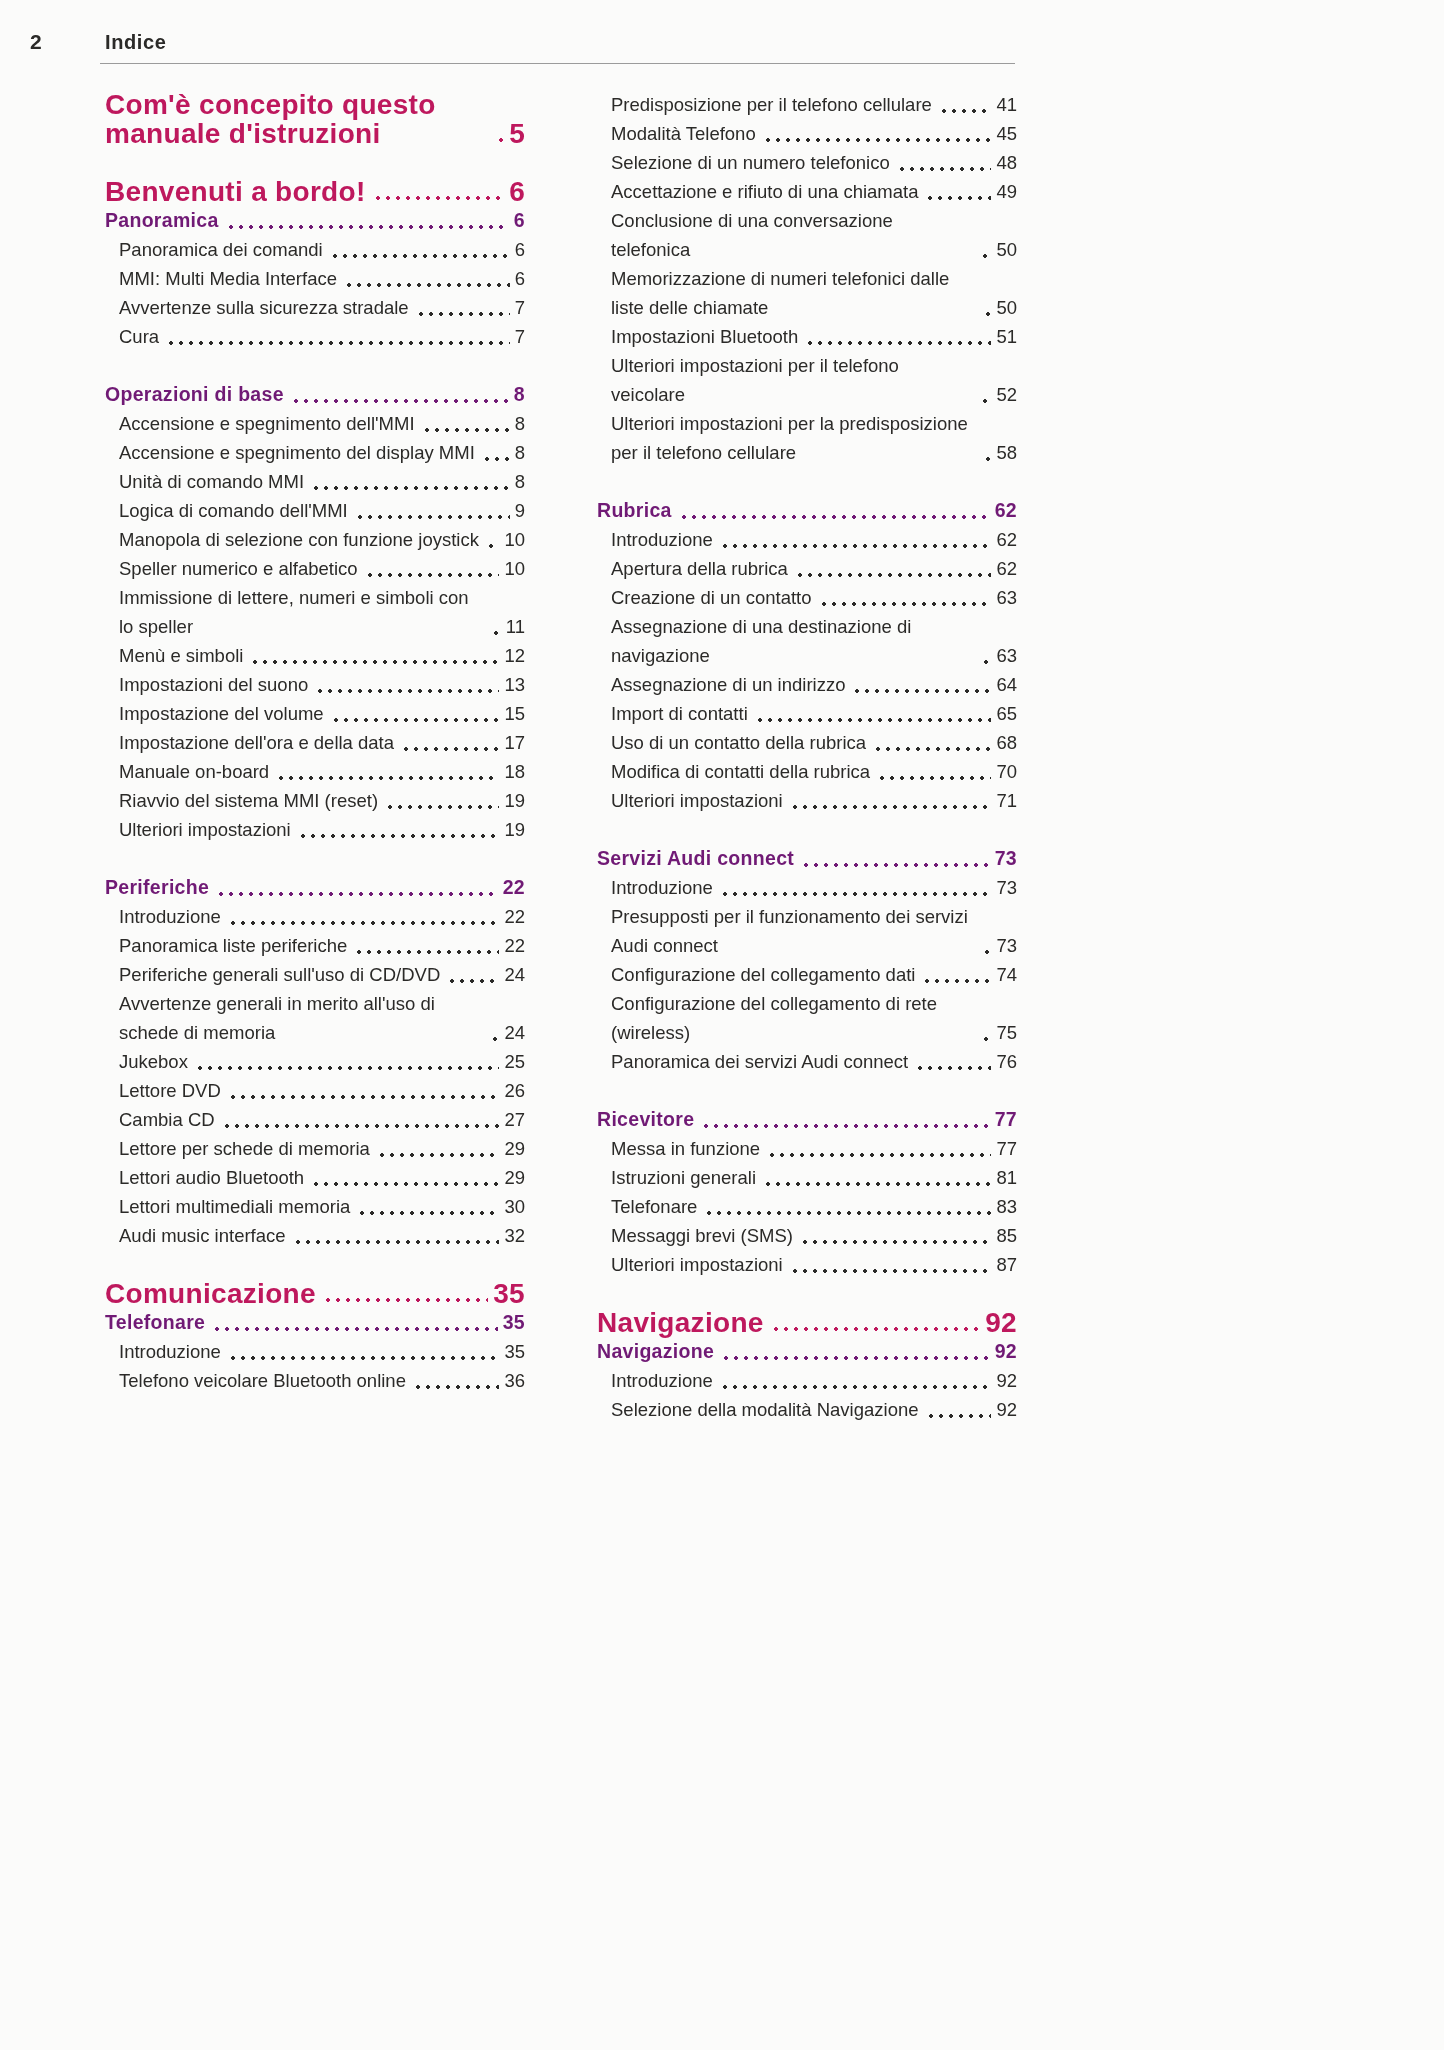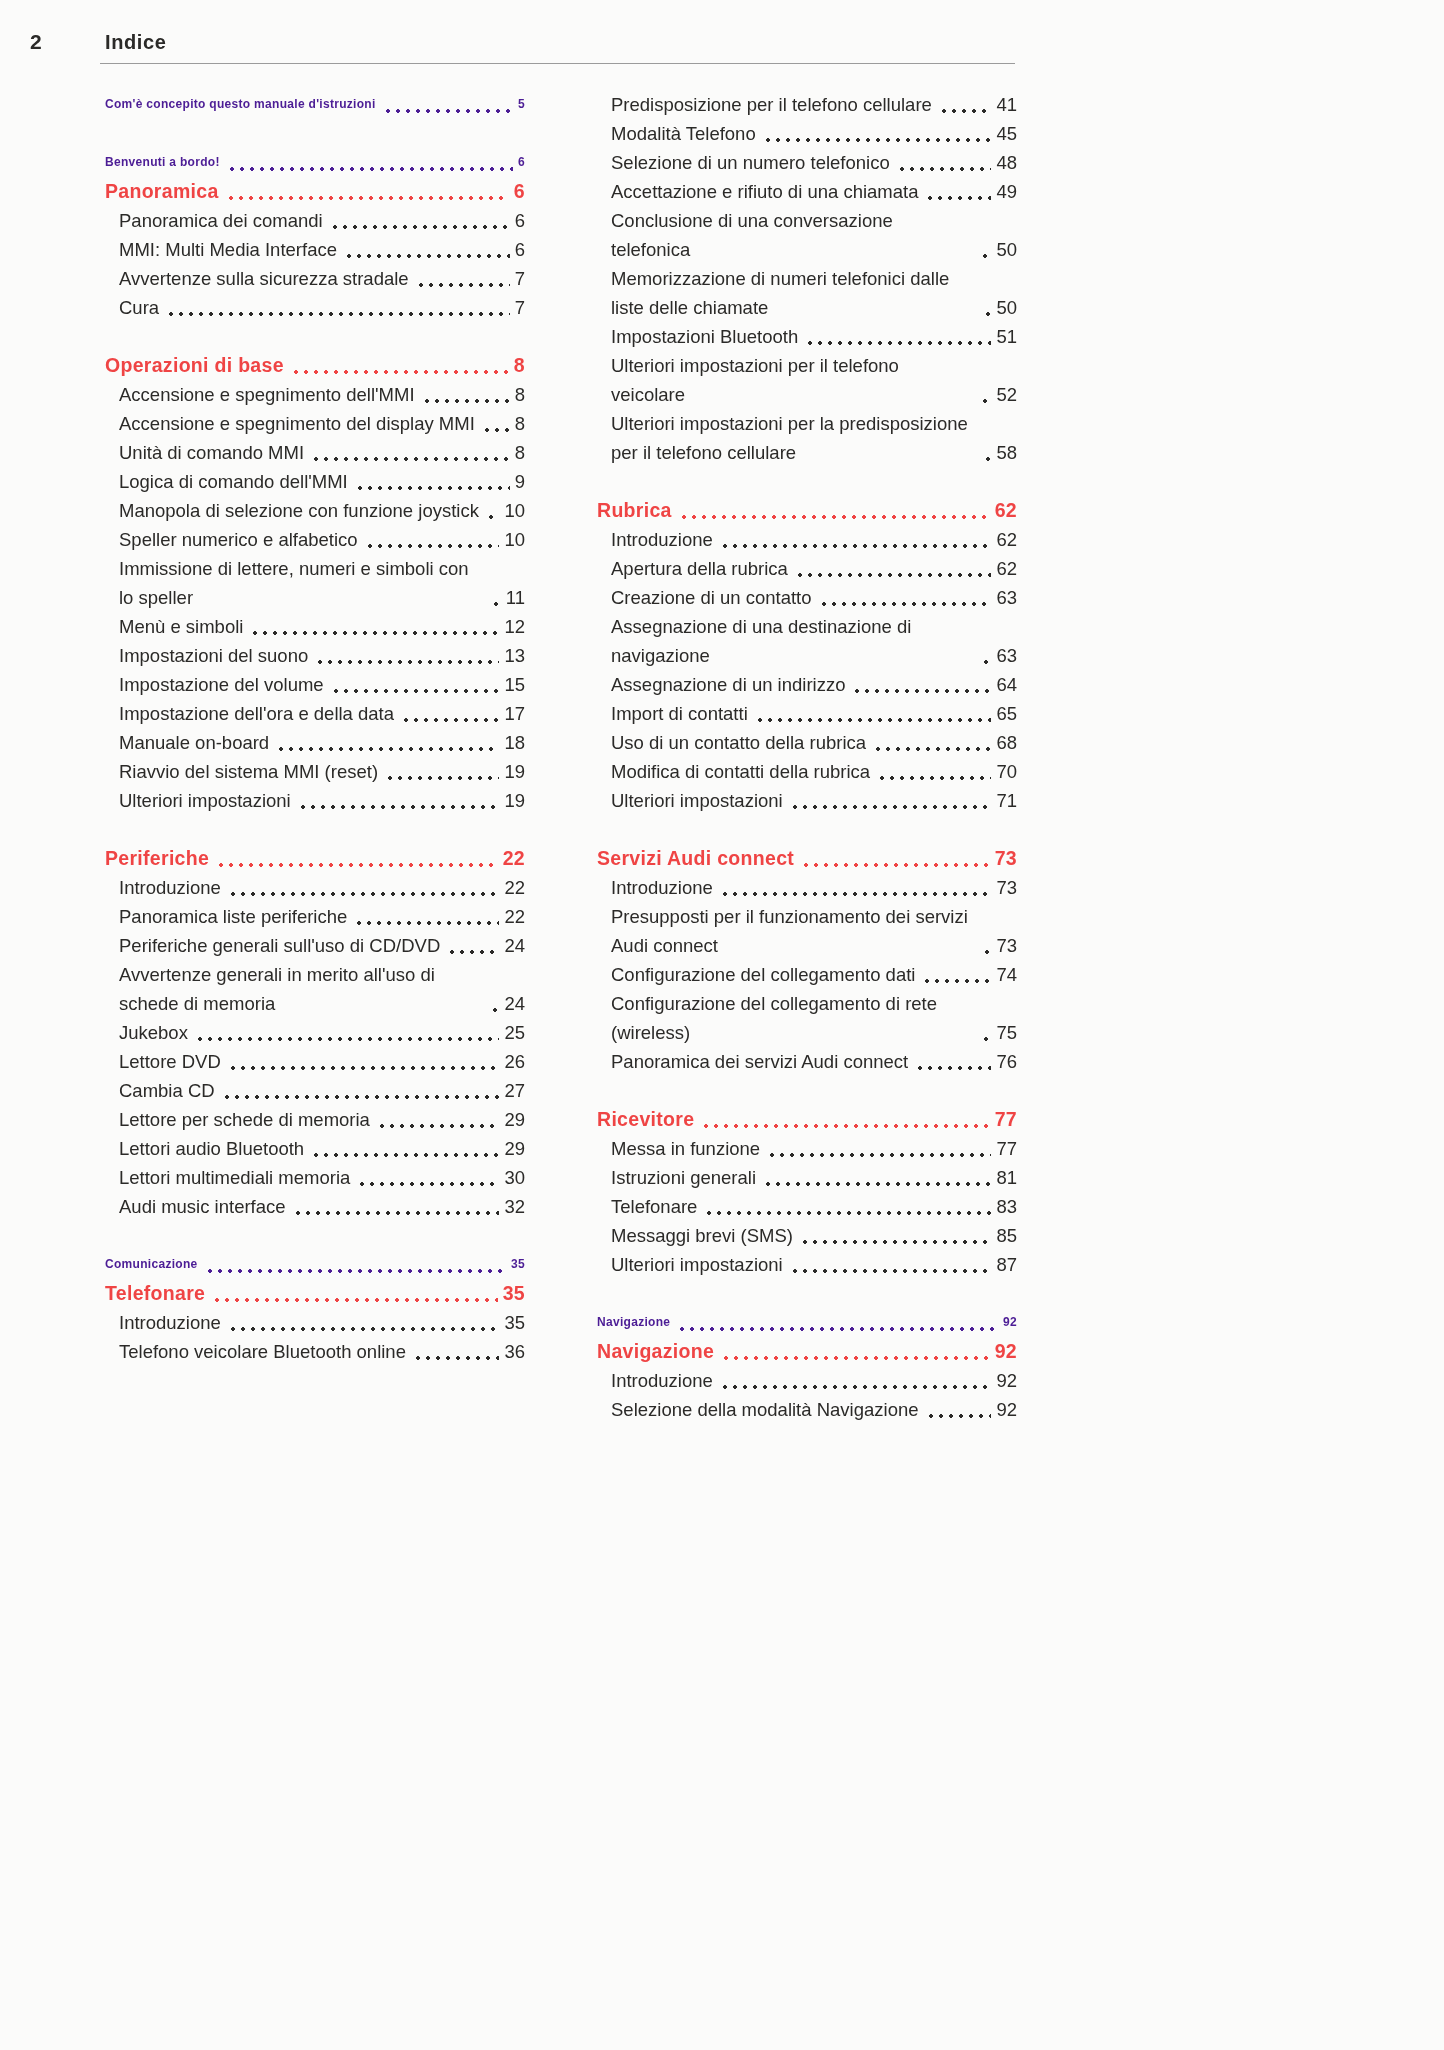--- a/index.html
+++ b/index.html
@@ -58,28 +58,28 @@
     color: #2b2a28;
   }
   .entry .label {
     flex: 0 1 auto;
   }
   .entry.item .label {
     padding-left: 14px;
   }
   .entry.h1 {
     font-weight: bold;
-    font-size: 12px;
-    color: #4c1d95;
+    font-size: 28px;
+    color: #be185d;
     letter-spacing: 0.3px;
   }
   .entry.h2 {
     font-weight: bold;
     font-size: 19.5px;
-    color: #ef4444;
+    color: #701a75;
     letter-spacing: 0.3px;
   }
   .dots {
     flex: 1 1 12px;
     min-width: 8px;
     height: 4px;
     margin: 0 5px 6px 7px;
     align-self: flex-end;
     background-image: radial-gradient(circle, currentColor 1.6px, transparent 1.95px);
     background-size: 10px 4px;

